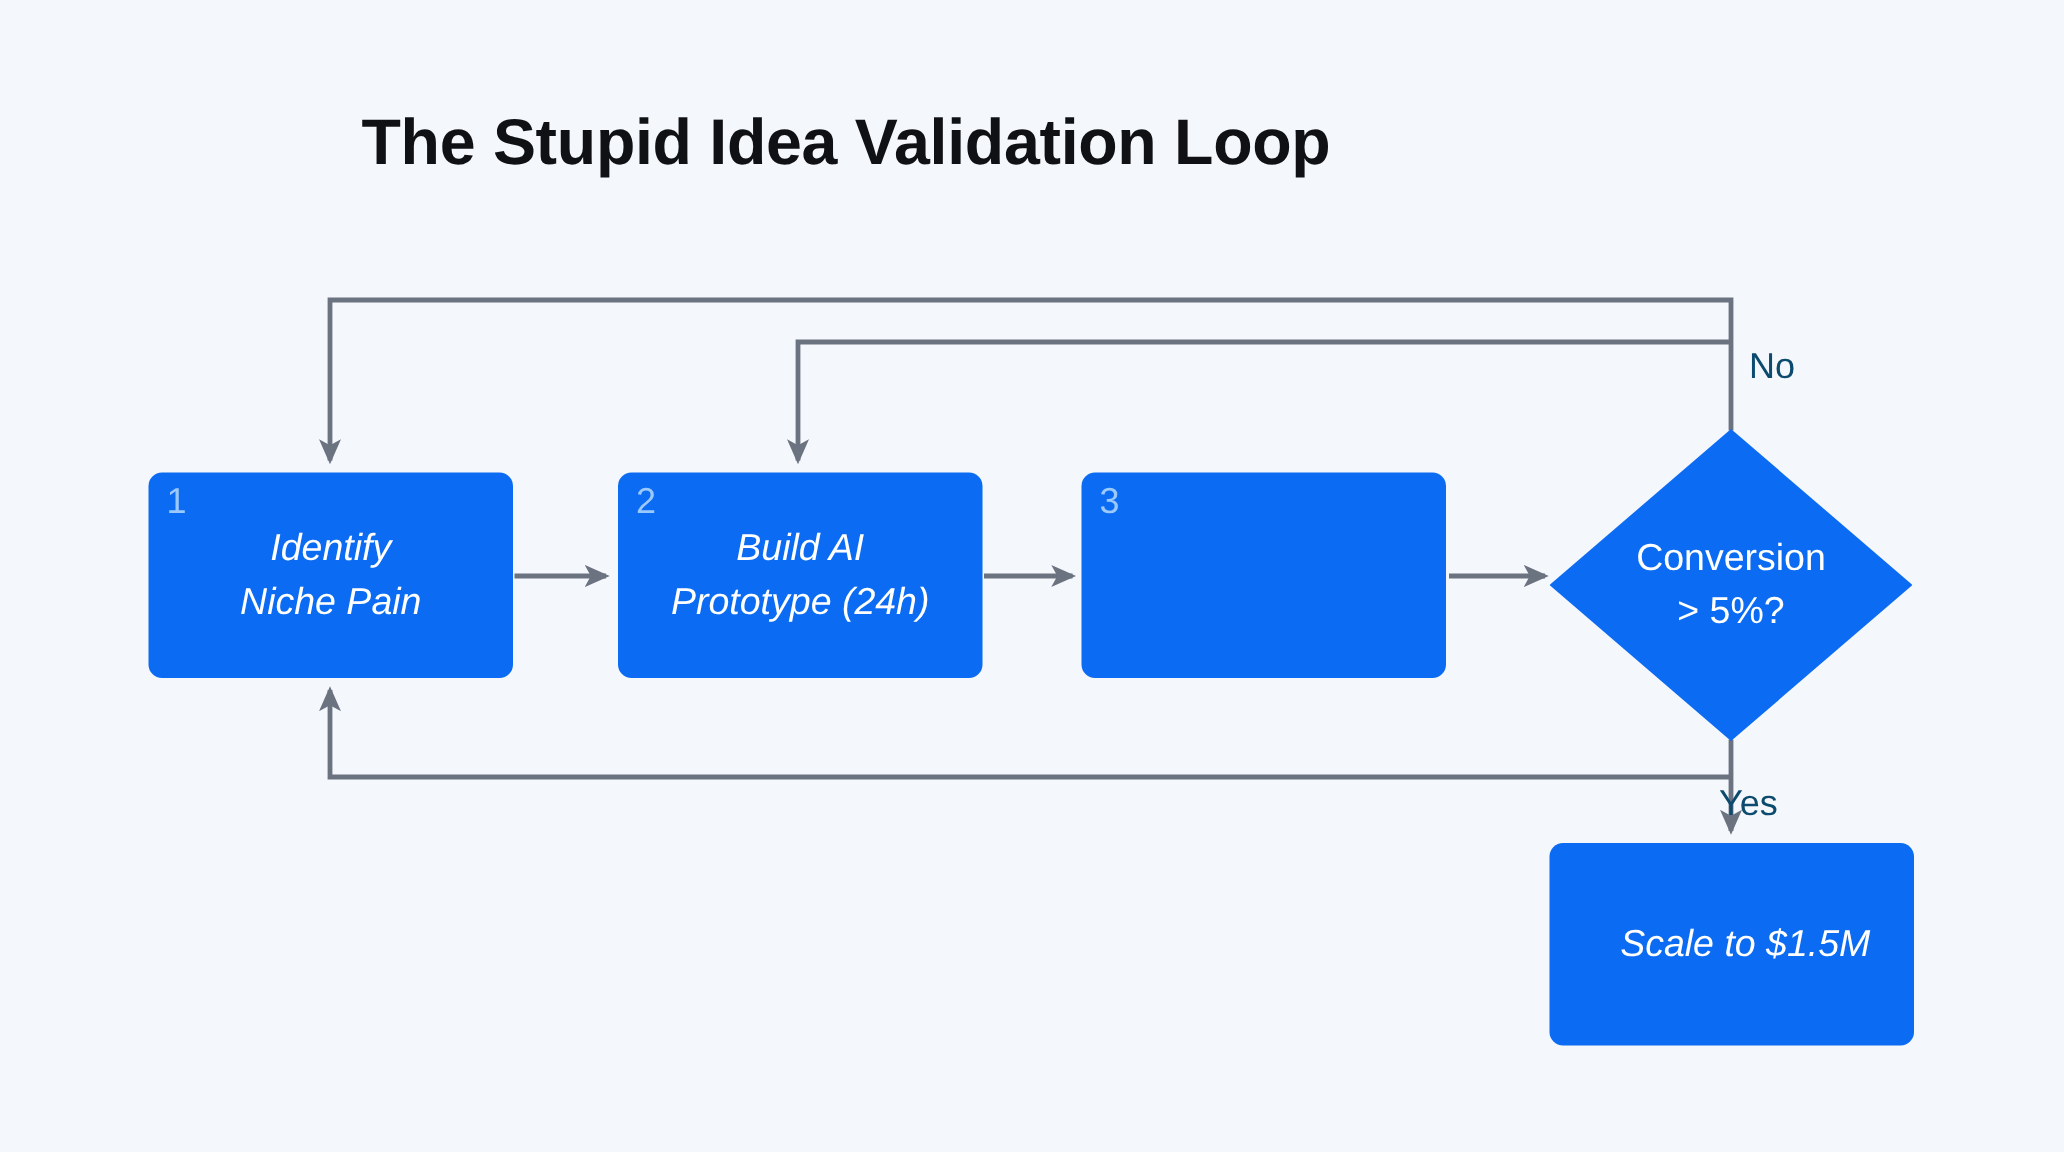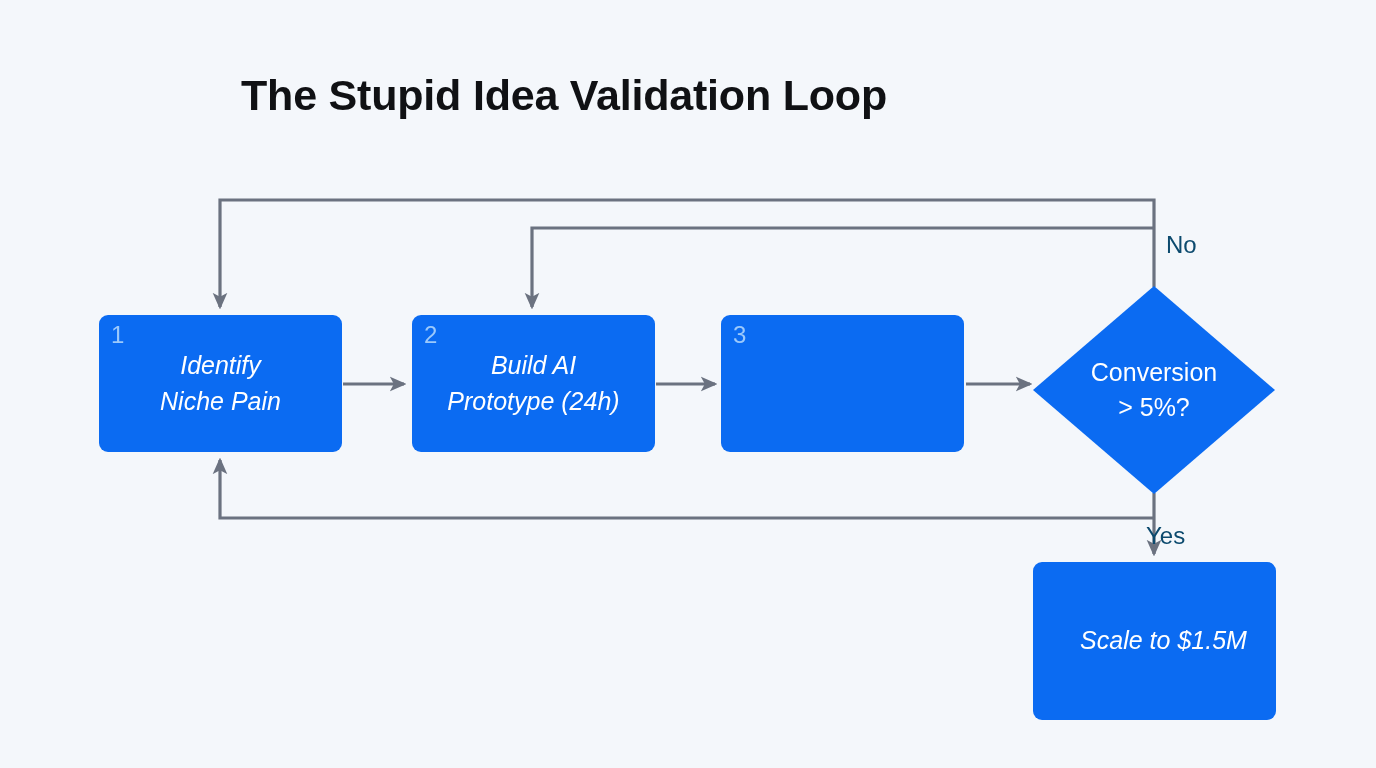--- a/index.html
+++ b/index.html
@@ -139,20 +139,20 @@
   <div class="node" style="left:721px; top:315px; width:243px; height:137px;">
     <span class="step-num">3</span>
   </div>
 
   <div class="diamond" style="left:1033px; top:286px; width:242px; height:208px;">
     <span class="shape"></span>
     <span class="label">Conversion
 &gt; 5%?</span>
   </div>
 
-  <div class="node" style="left:1033px; top:562px; width:243px; height:158px;padding-left:28px;">
+  <div class="node" style="left:1033px; top:562px; width:243px; height:135px;padding-left:28px;">
     <span class="label">Scale to $1.5M</span>
   </div>
 
   <div class="edge-label" style="left:1166px; top:233px;">No</div>
   <div class="edge-label" style="left:1146px; top:500px;margin-top:24px;">Yes</div>
 
 </div>
 
 </body></html>

